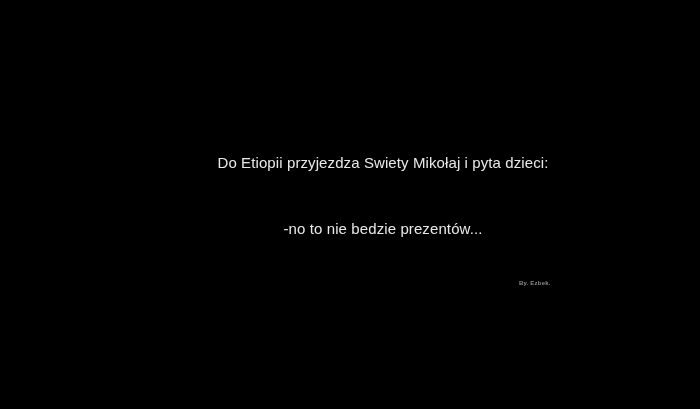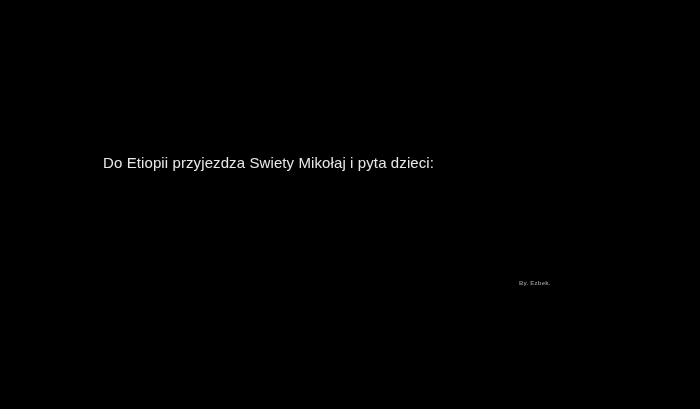--- a/index.html
+++ b/index.html
@@ -14,20 +14,21 @@
     overflow: hidden;
     font-family: "Liberation Sans", sans-serif;
     -webkit-font-smoothing: antialiased;
   }
 
   #canvas {
     position: relative;
     width: 700px;
     height: 346px;
     background: #000000;
+    text-align: center;
   }
 
   .text-layer {
     position: absolute;
     left: 103px;
     top: 108px;
     width: 560px;
   }
 
   .joke-block {
@@ -57,19 +58,20 @@
 </style>
 </head>
 <body>
 
 <div id="canvas">
 
   <div class="text-layer">
 
     <div class="joke-block">
       <span class="joke-line">Do Etiopii przyjezdza Swiety Mikołaj i pyta dzieci:</span>
+      <span class="joke-line">-no to nie bedzie prezentów...</span>
     </div>
 
   </div>
 
   <div class="signature">By. Ezbek.</div>
 
 </div>
 
 </body></html>

